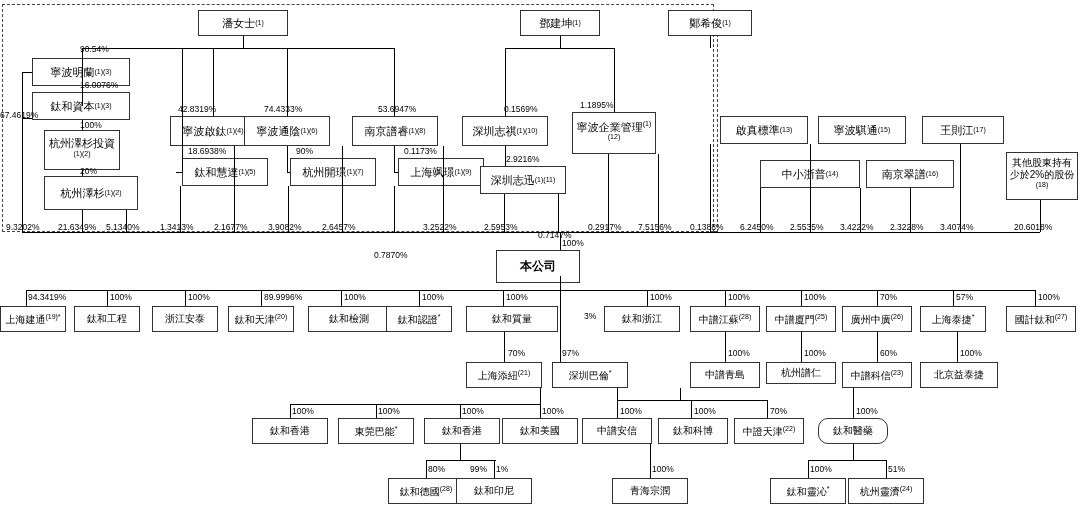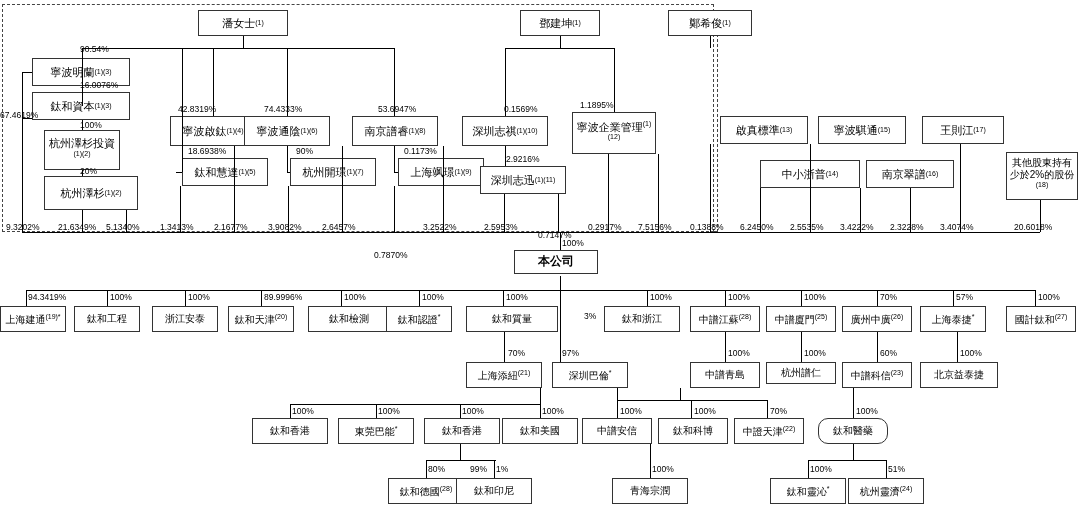--- a/index.html
+++ b/index.html
@@ -196,21 +196,21 @@
   <div class="pct" style="left:638px;top:222px;">7.5156%</div>
   <div class="pct" style="left:690px;top:222px;">0.1388%</div>
   <div class="pct" style="left:740px;top:222px;">6.2450%</div>
   <div class="pct" style="left:790px;top:222px;">2.5535%</div>
   <div class="pct" style="left:840px;top:222px;">3.4222%</div>
   <div class="pct" style="left:890px;top:222px;">2.3228%</div>
   <div class="pct" style="left:940px;top:222px;">3.4074%</div>
   <div class="pct" style="left:1014px;top:222px;">20.6018%</div>
 
   <div class="pct" style="left:562px;top:238px;">100%</div>
-  <div class="node big" style="left:514px;top:250px;width:84px;height:24px;">
+  <div class="node big" style="left:496px;top:250px;width:84px;height:33px;">
     <span>本公司</span>
   </div>
 
   <div class="ln v" style="left:560px;top:276px;height:14px;"></div>
   <div class="ln h" style="left:26px;top:290px;width:1010px;"></div>
 
   <div class="node" style="left:0px;top:306px;width:66px;height:26px;font-size:10px;">
     <span><span>上海建通</span><span class="sup">(19)*</span></span>
   </div>
   <div class="pct" style="left:28px;top:292px;">94.3419%</div>

